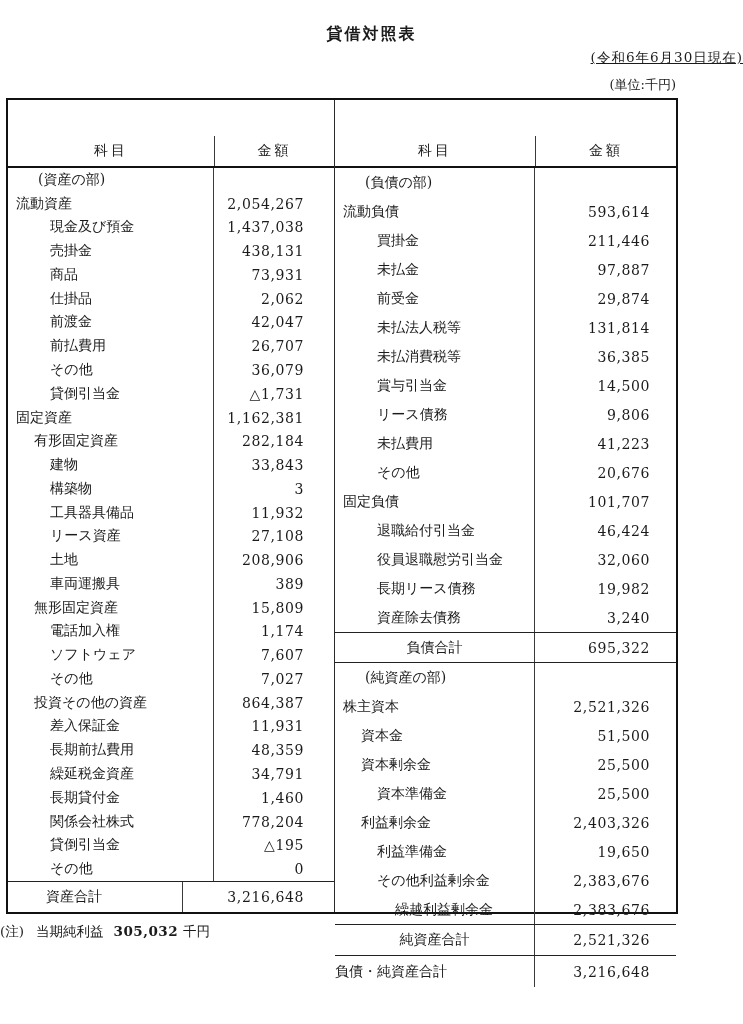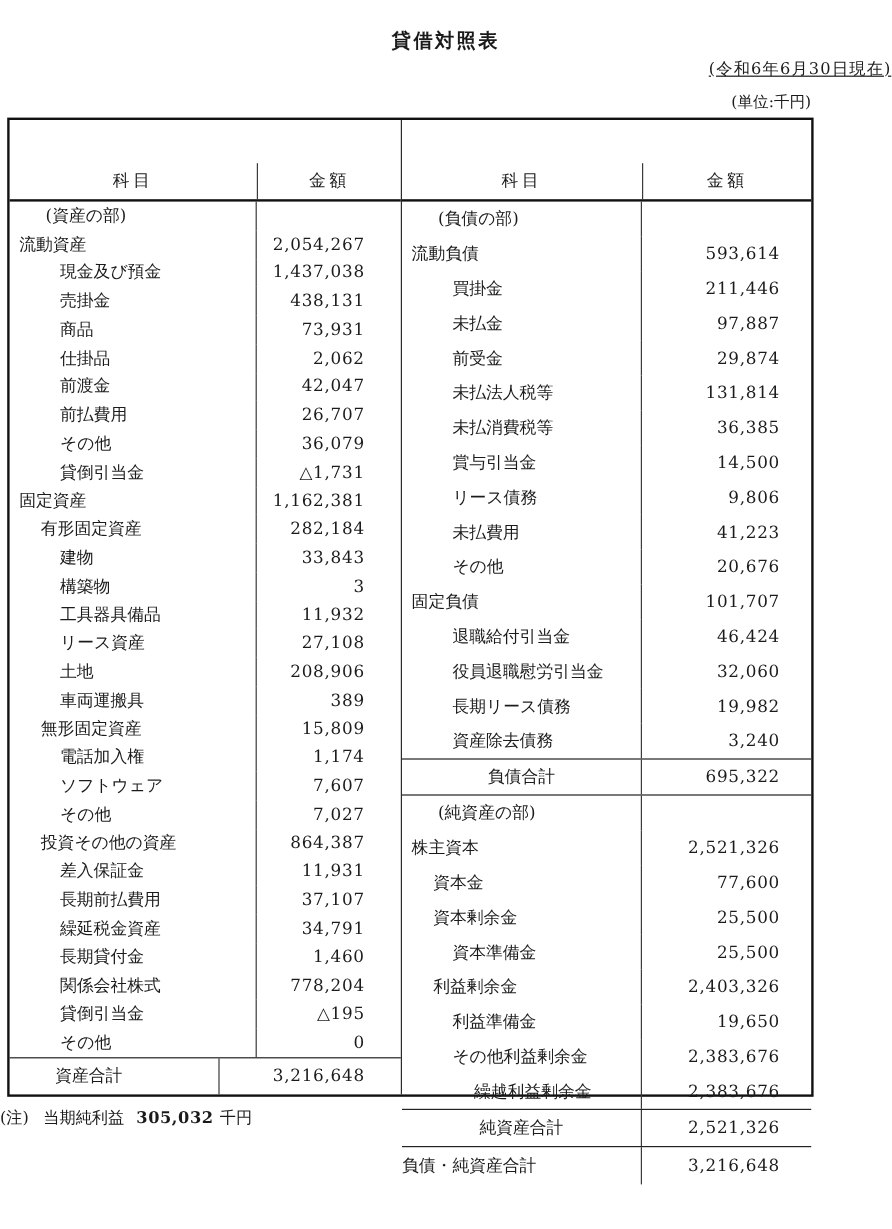--- a/index.html
+++ b/index.html
@@ -150,21 +150,21 @@
                 <div class="cell lbl ind-2">その他</div>
                 <div class="cell amt num">7,027</div>
               </div><div class="row">
                 <div class="cell lbl ind-1">投資その他の資産</div>
                 <div class="cell amt num">864,387</div>
               </div><div class="row">
                 <div class="cell lbl ind-2">差入保証金</div>
                 <div class="cell amt num">11,931</div>
               </div><div class="row">
                 <div class="cell lbl ind-2">長期前払費用</div>
-                <div class="cell amt num">37,107</div>
+                <div class="cell amt num">48,359</div>
               </div><div class="row">
                 <div class="cell lbl ind-2">繰延税金資産</div>
                 <div class="cell amt num">34,791</div>
               </div><div class="row">
                 <div class="cell lbl ind-2">長期貸付金</div>
                 <div class="cell amt num">1,460</div>
               </div><div class="row">
                 <div class="cell lbl ind-2">関係会社株式</div>
                 <div class="cell amt num">778,204</div>
               </div><div class="row">
@@ -241,21 +241,21 @@
             <div class="cell amt num">695,322</div>
           </div>
           <div id="na-rows" class="rows-block"><div class="row">
                 <div class="cell lbl section-cell">(純資産の部)</div>
                 <div class="cell amt num"></div>
               </div><div class="row">
                 <div class="cell lbl ind-0">株主資本</div>
                 <div class="cell amt num">2,521,326</div>
               </div><div class="row">
                 <div class="cell lbl ind-1">資本金</div>
-                <div class="cell amt num">77,600</div>
+                <div class="cell amt num">51,500</div>
               </div><div class="row">
                 <div class="cell lbl ind-1">資本剰余金</div>
                 <div class="cell amt num">25,500</div>
               </div><div class="row">
                 <div class="cell lbl ind-2">資本準備金</div>
                 <div class="cell amt num">25,500</div>
               </div><div class="row">
                 <div class="cell lbl ind-1">利益剰余金</div>
                 <div class="cell amt num">2,403,326</div>
               </div><div class="row">

